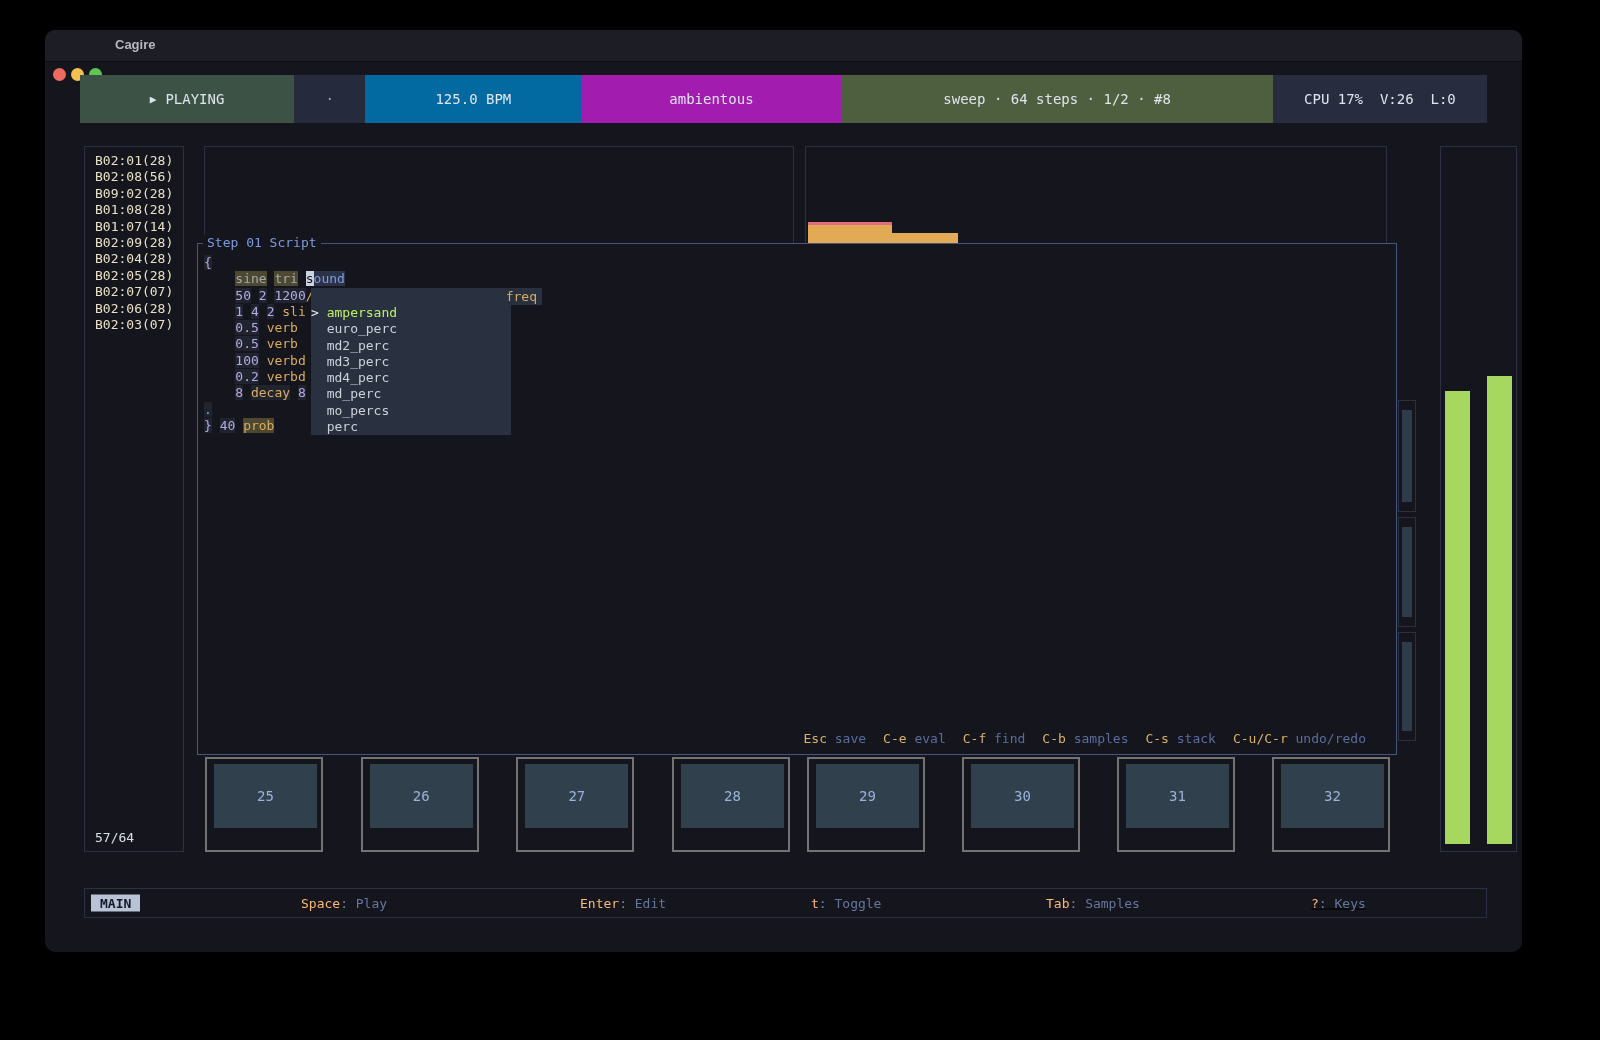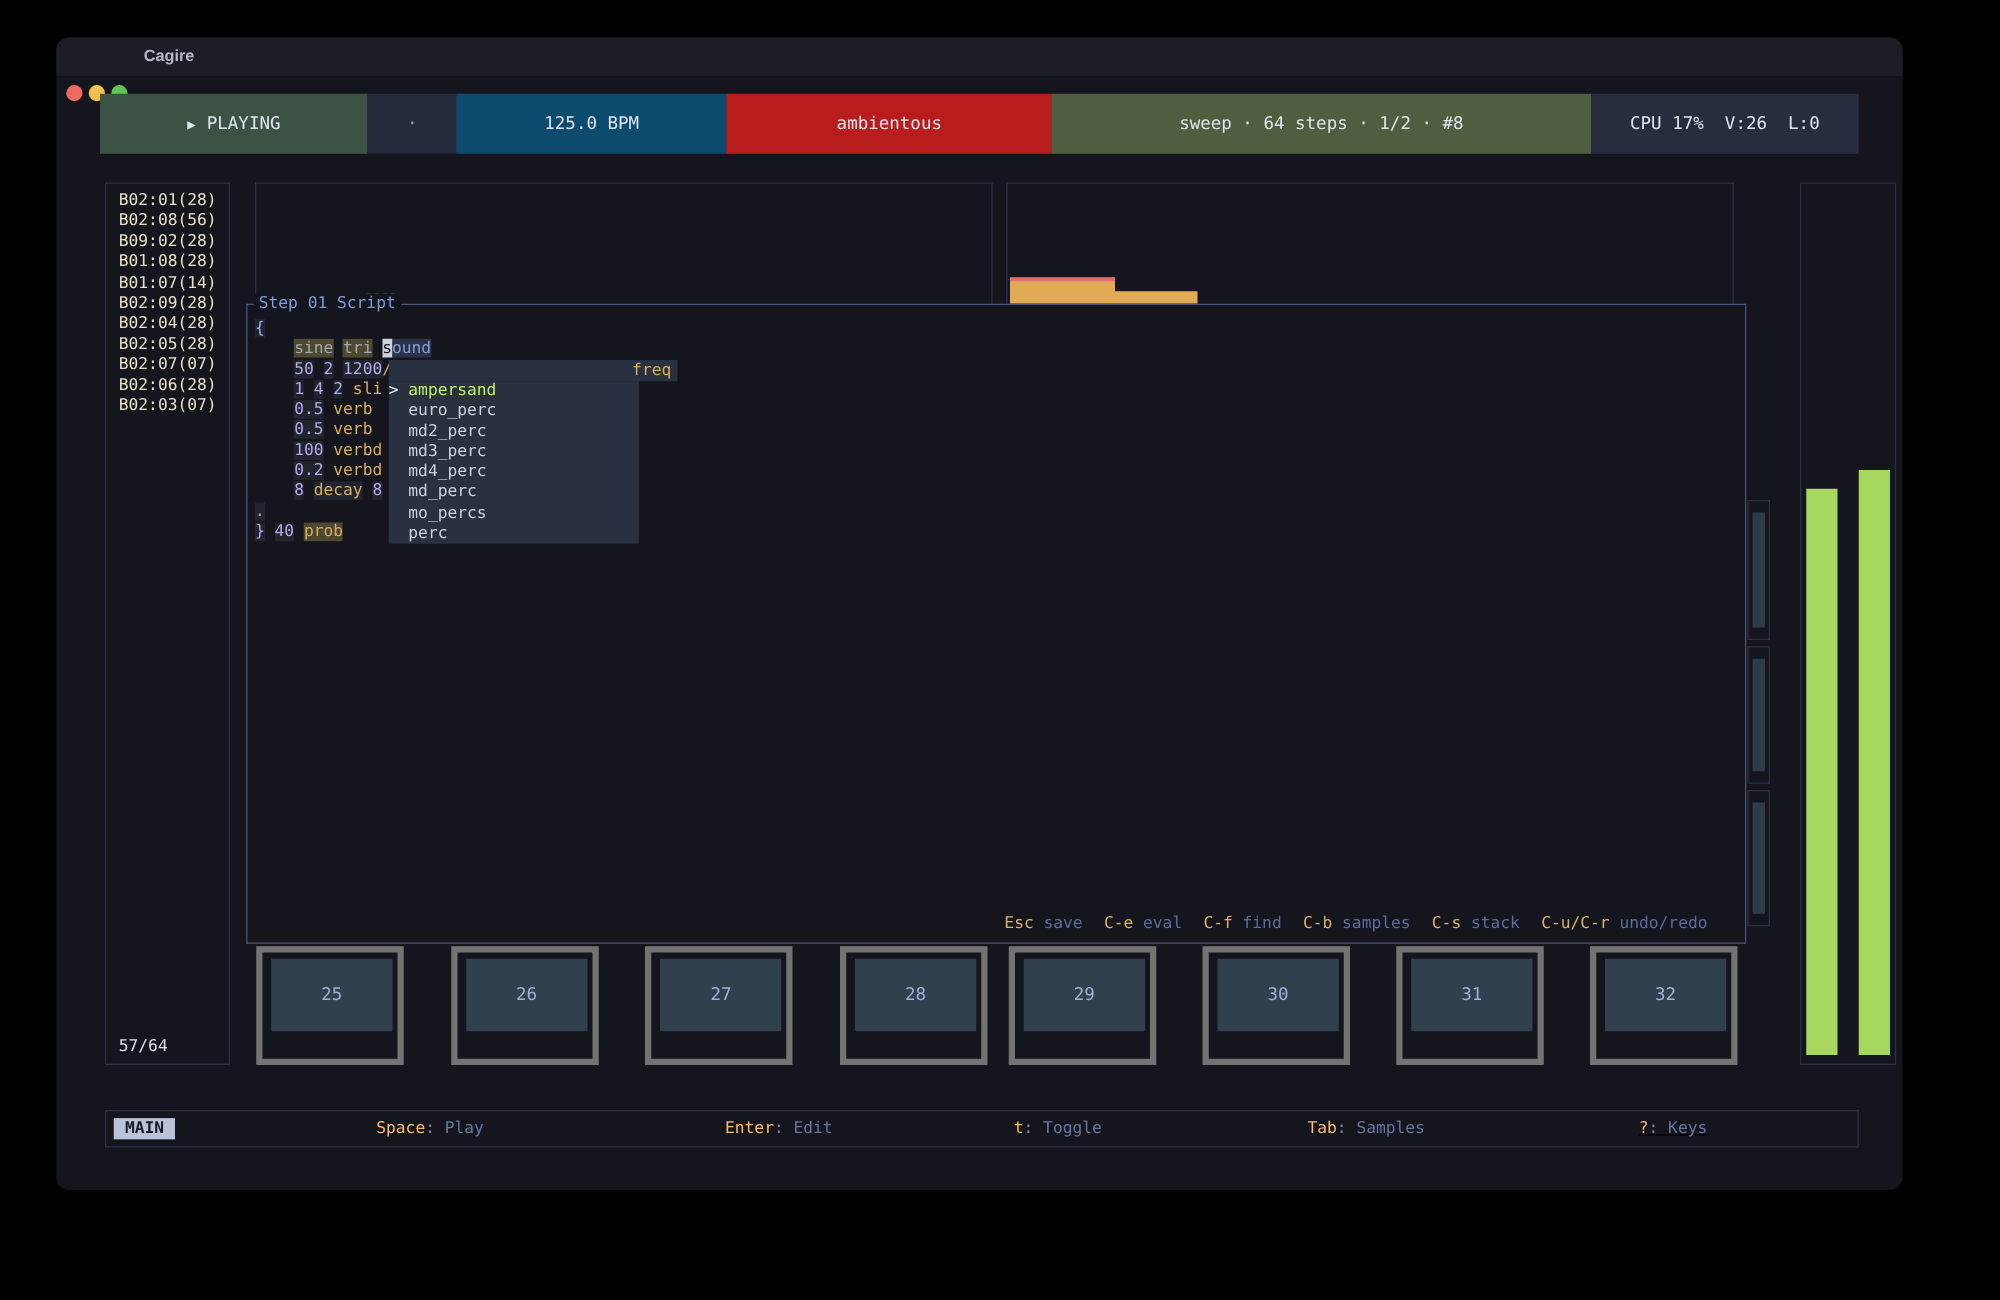--- a/index.html
+++ b/index.html
@@ -14,22 +14,22 @@
   .tl{width:13px;height:13px;border-radius:50%;top:38px;}
   .win-title{left:115px;top:37px;font-family:"Liberation Sans",sans-serif;
              font-size:13px;font-weight:bold;color:#b6b9c1;}
 
   
   .topbar{left:80px;top:75px;width:1407px;height:48px;display:flex;}
   .seg{height:48px;display:flex;align-items:center;justify-content:center;
        font-size:14px;color:#dfe5ee;white-space:pre;}
   .seg-transport{width:220px;background:#3c5244;}
   .seg-dot{width:73px;background:#252a3c;color:#9aa2b0;}
-  .seg-bpm{width:222px;background:#0c4a6e;}
-  .seg-scene{width:267px;background:#b91c1c;text-align:right;}
+  .seg-bpm{width:222px;background:#0369a1;}
+  .seg-scene{width:267px;background:#a21caf;text-align:right;}
   .seg-pattern{width:443px;background:#4d5f3f;}
   .seg-system{width:220px;background:#272c3f;}
   .play-ic{font-size:11px;margin-right:9px;}
 
   
   .panel{border:1px solid #2b3142;box-sizing:border-box;}
   .side-panel{left:84px;top:146px;width:100px;height:706px;}
   .toppanel-a{left:204px;top:146px;width:590px;height:98px;border-bottom:none;}
   .toppanel-b{left:805px;top:146px;width:582px;height:98px;border-bottom:none;}
   .side-item{height:16.4px;line-height:16.4px;font-size:13px;color:#e9e2c6;white-space:pre;}
@@ -61,21 +61,21 @@
   .pp-row.sel .pp-label{color:#bef264;}
   .pp-ptr{color:#e8ebf0;}
 
   
   .kb-row{right:30px;bottom:8px;display:flex;gap:17px;font-size:13px;white-space:pre;}
   .kb-key{color:#d9b269;} .kb-label{color:#5c6c9c;}
 
   
   .cells-a{left:205px;top:757px;width:585px;height:95px;display:flex;justify-content:space-between;}
   .cells-b{left:807px;top:757px;width:583px;height:95px;display:flex;justify-content:space-between;}
-  .slot{width:118px;height:95px;border:5px solid #737373;box-sizing:border-box;padding:5px 4px 22px 7px;}
+  .slot{width:118px;height:95px;border:2px solid #737373;box-sizing:border-box;padding:5px 4px 22px 7px;}
   .cell-fill{width:100%;height:100%;background:#31404d;display:flex;align-items:center;
              justify-content:center;font-size:14px;color:#9db1dc;}
 
   
   .sliver{left:1399px;top:146px;width:18px;height:706px;}
   .sliver-slot{position:absolute;left:-1px;width:18px;border:1px solid #2b3142;box-sizing:border-box;}
   .sliver-fill{position:absolute;left:3px;top:9px;bottom:9px;width:10px;background:#2e3c49;}
   .meters{left:1440px;top:146px;width:77px;height:706px;}
   .meter-bar{position:absolute;bottom:7px;width:25px;background:#a6d75e;}
   .mbar1{left:4px;height:453px;}

